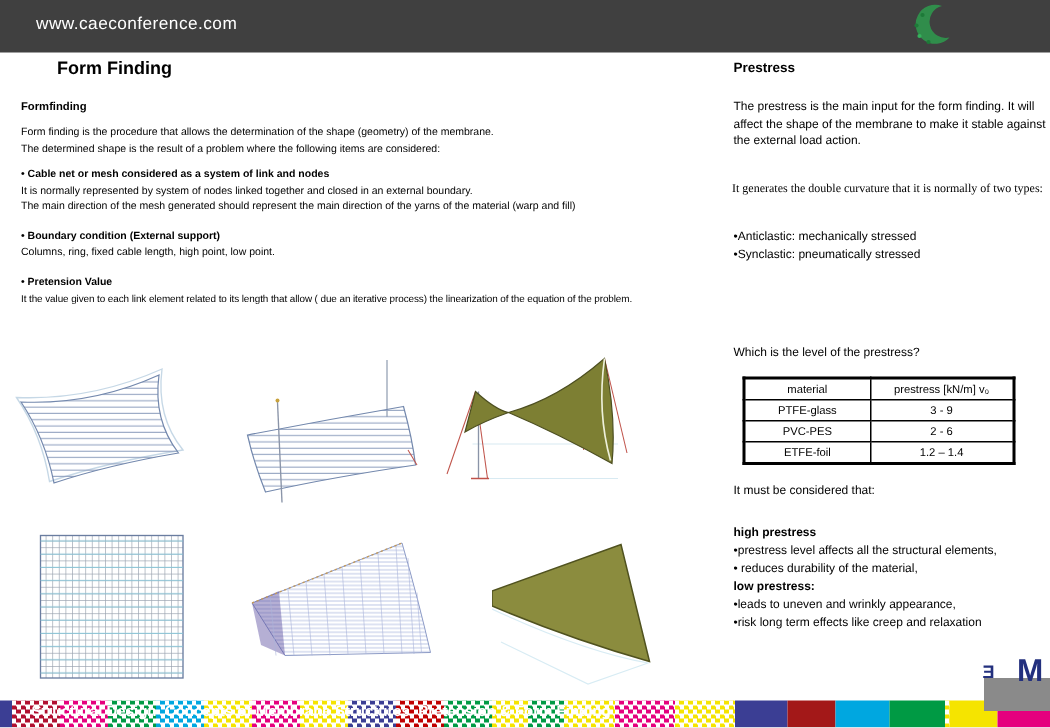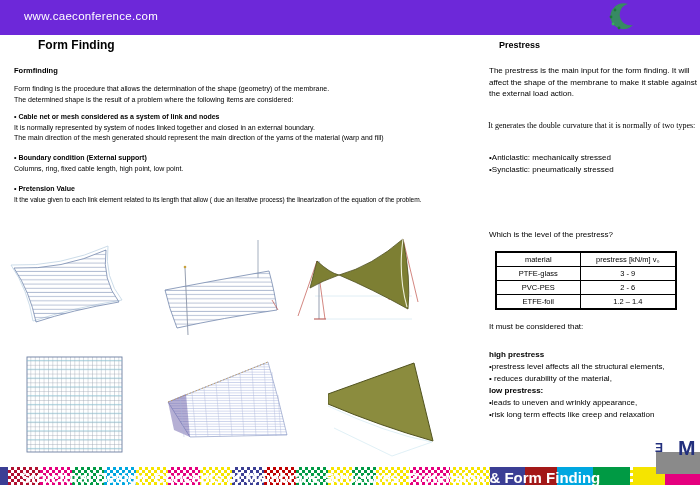--- a/index.html
+++ b/index.html
@@ -1,39 +1,39 @@
 <!DOCTYPE html>
 <html><head>
 <meta charset="utf-8">
 <style>
   * { margin:0; padding:0; box-sizing:border-box; }
   html,body { background:#e8e8e8; }
   body { font-family:"Liberation Sans", sans-serif; }
   .page { position:relative; width:700px; height:485px; background:#fff; overflow:hidden; margin:0 auto; }
 
   
-  .topbar { position:absolute; left:0; top:0; width:700px; height:35px; background:#6d28d9; }
+  .topbar { position:absolute; left:0; top:0; width:700px; height:35px; background:#404040; }
   .url { position:absolute; left:24px; top:10px; color:#fff; font-size:11.5px; letter-spacing:.3px; }
   .crescent { position:absolute; left:604px; top:2px; }
 
   
   .abs { position:absolute; }
   .l-title { left:14px; top:38px; font-size:12px; font-weight:bold; color:#000;margin-left:24px; }
   .l-sub   { left:14px; top:66px; font-size:7.5px; font-weight:bold; }
   .l-body  { font-size:7px; line-height:1.5; color:#000; width:464px; }
   .l-intro { left:14px; top:84px; }
   .l-b1 { left:14px; top:112px; }
   .l-b2 { left:14px; top:153px; }
   .l-b3 { left:14px; top:184px; }
   .b-head { font-weight:bold; font-size:7px; line-height:1.5; }
   .b-line { font-size:7px; line-height:1.45; }
   .b-line.nowrap { white-space:nowrap; font-size:6.6px; letter-spacing:-.05px; }
 
   
-  .r-title { left:489px; top:40px; font-size:9px; font-weight:bold;margin-left:10px; }
+  .r-title { left:489px; top:40px; font-size:9px; font-weight:bold; }
   .r-text { font-size:8px; line-height:1.45; width:212px; color:#000; }
   .r-p1 { left:489px; top:65px; }
   .r-p2 { left:488px; top:120px;font-family:Liberation Serif, serif; }
   .r-types { left:489px; top:152px; }
   .r-q { left:489px; top:229px; }
   .r-consider { left:489px; top:321px; }
   .r-lists { left:489px; top:349px; }
   .r-lists div { font-size:8px; line-height:1.5; }
   .bold { font-weight:bold; }
 
@@ -41,21 +41,21 @@
   .r-table { left:495px; top:251px; border-collapse:collapse; border:2px solid #000; }
   .r-table th, .r-table td { border:1px solid #000; font-size:7.5px; text-align:center; padding:2px 4px; height:13px; font-weight:normal; }
   .r-table th { width:84px; }
   .r-table th:last-child { width:96px; }
 
   
   .strip { position:absolute; left:0; top:467px; width:700px; height:18px; display:flex; }
   .seg { height:18px; }
   .ch { background-size:6px 6px; }
   .ch { background-image:conic-gradient(var(--c) 25%, #fff 0 50%, var(--c) 0 75%, #fff 0); }
-  .caption { position:absolute; left:21px; top:469px; font-size:15px; font-weight:bold; color:#fff; white-space:pre; z-index:3; }
+  .caption { position:absolute; left:21px; top:469px; font-size:10px; font-weight:bold; color:#fff; white-space:pre; z-index:3; }
 
   
   .blogo-gray { position:absolute; left:656px; top:452px; width:44px; height:22px; background:#8a8a8a; z-index:4; }
   .blogo-pre { position:absolute; left:655px; top:441px; font-size:12px; font-weight:bold; color:#23307e; z-index:5; }
   .blogo-m { position:absolute; left:678px; top:436px; font-size:21px; font-weight:bold; color:#23307e; z-index:5; }
 
   svg.fig { position:absolute; }
 </style>
 </head>
 <body>

